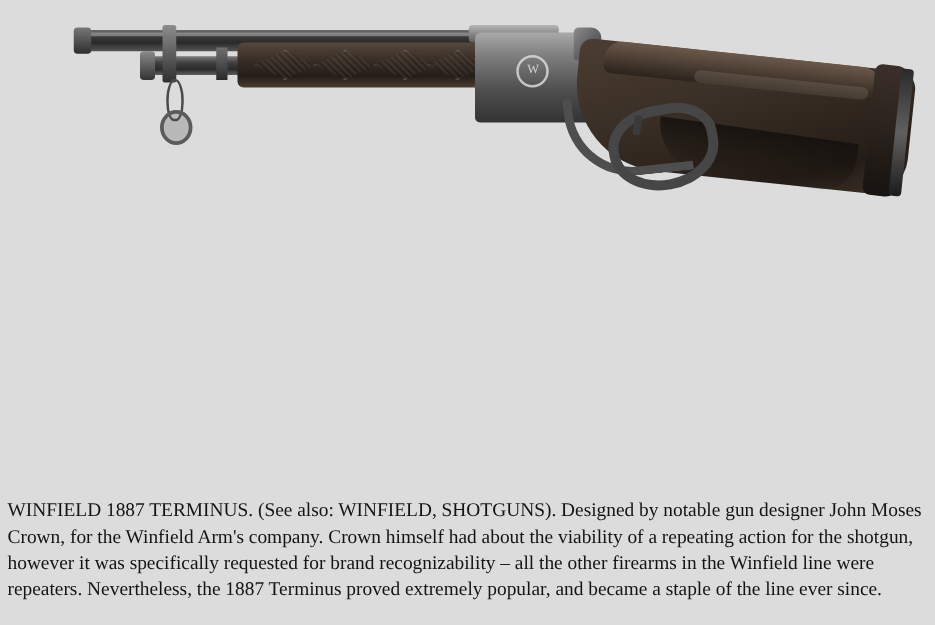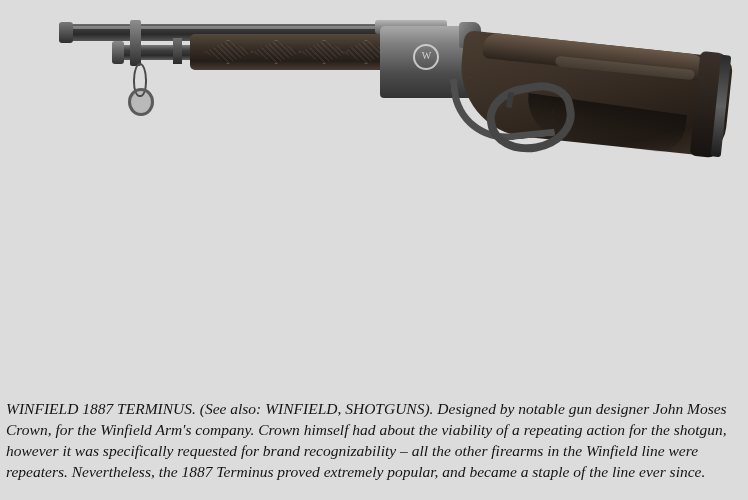--- a/index.html
+++ b/index.html
@@ -298,21 +298,20 @@
     left: 0;
     top: 398px;
     width: 748px;
     padding: 0 6px 0 6px;
     box-sizing: border-box;
     font-family: "Liberation Serif", serif;
     font-size: 15.5px;
     line-height: 21px;
     color: #141414;
     text-align: left;
-    font-style: italic;
   }
 </style>
 </head>
 <body>
 
 <div class="page">
 
   <div class="figure">
     <div class="gun">
 

